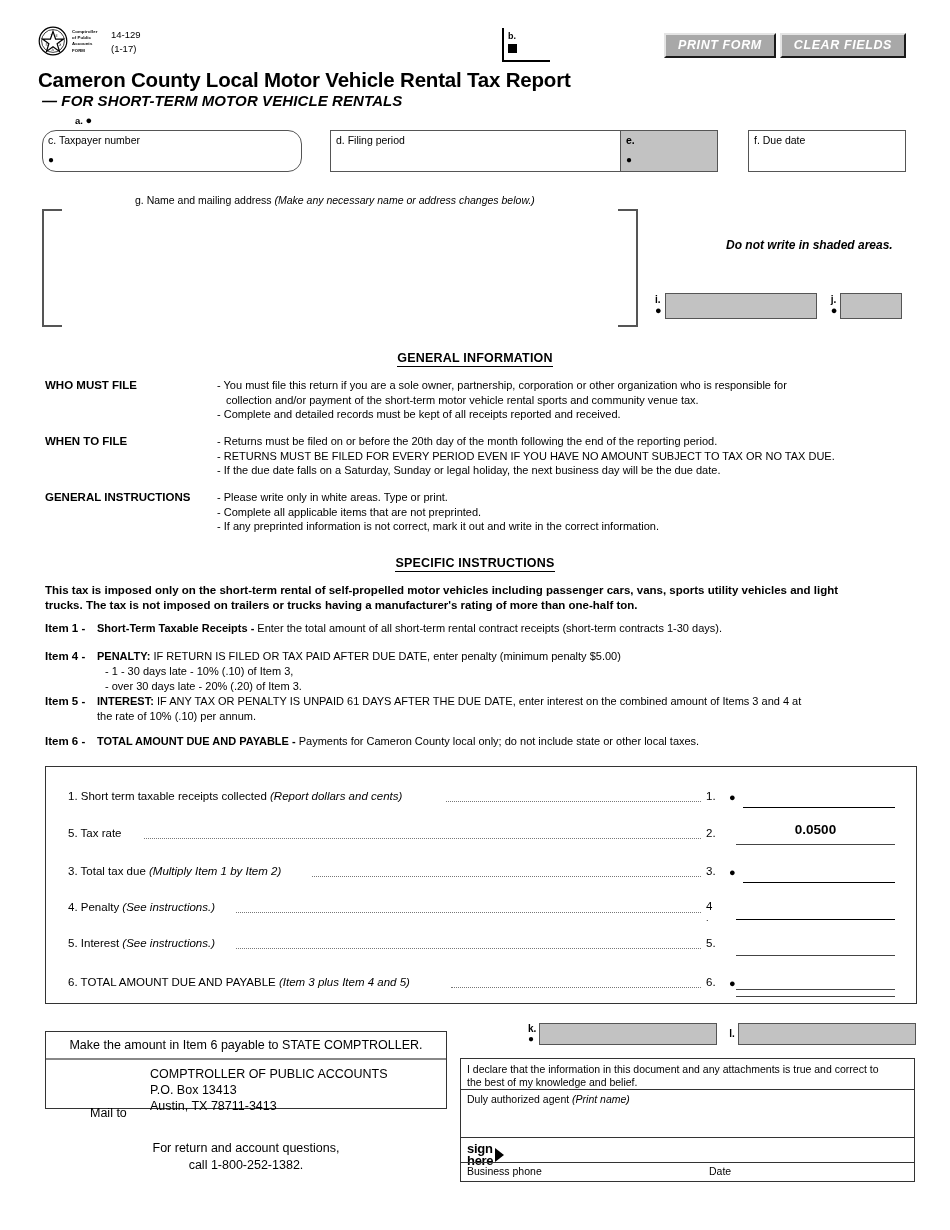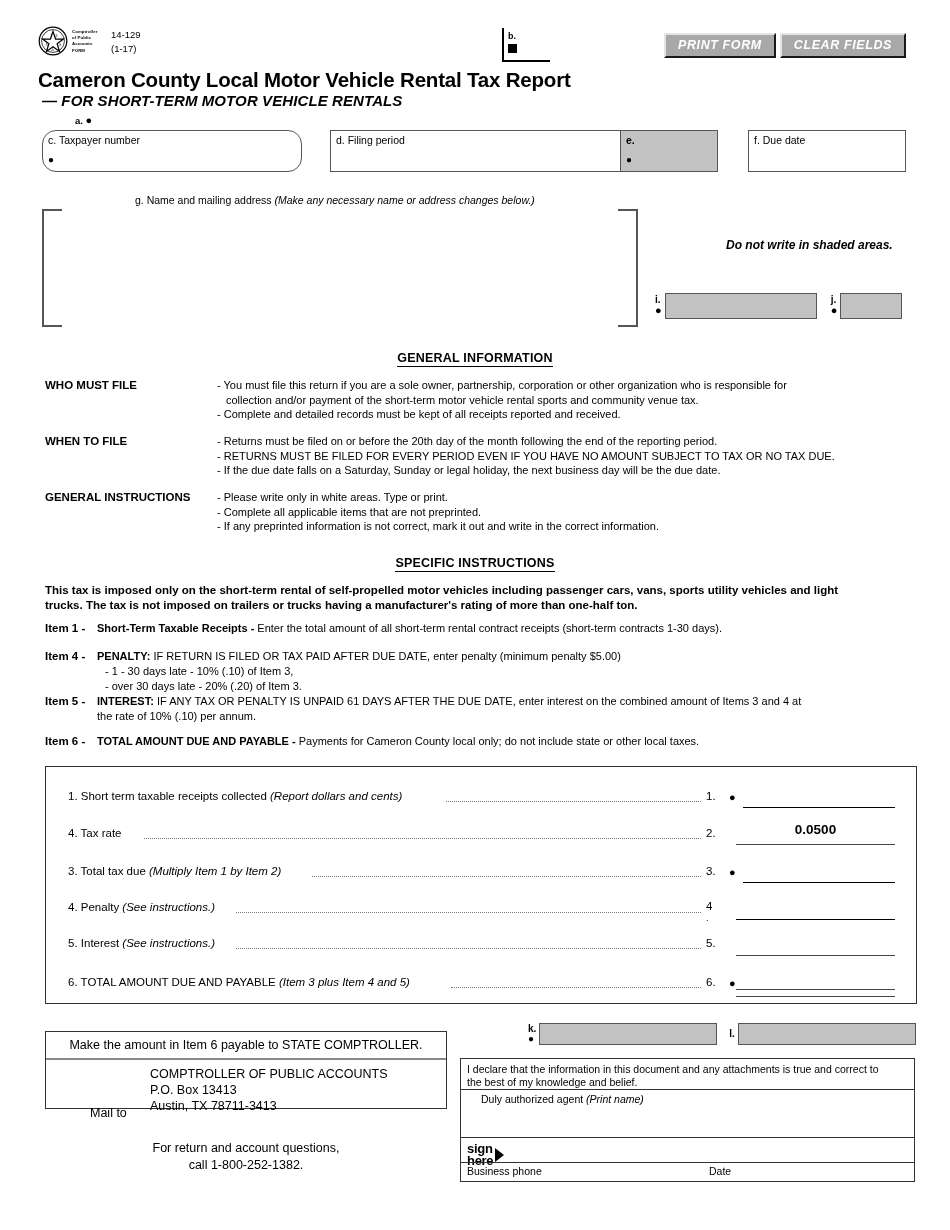--- a/index.html
+++ b/index.html
@@ -334,21 +334,21 @@
       </div>
       <div class="leader" style="left:400px; width:255px; top:34px;"></div>
       <div class="calc-no" style="left:660px; top:23px;">1.</div>
       <div class="calc-dot" style="left:683px; top:24px;">●</div>
       <div class="amt-rule" style="left:697px; width:152px; top:40px;"></div>
       <div class="amt-val" style="left:697px; width:152px; top:22px;"></div>
     </div>
 
     <div>
       <div class="calc-desc" style="top:60px;">
-        <span>4. Tax rate</span>
+        <span>5. Tax rate</span>
       </div>
       <div class="leader" style="left:98px; width:557px; top:71px;"></div>
       <div class="calc-no" style="left:660px; top:60px;">2.</div>
       <div class="amt-rule thick" style="left:690px; width:159px; top:77px;"></div>
       <div class="amt-val" style="left:690px; width:159px; top:55px;">0.0500</div>
     </div>
 
     <div>
       <div class="calc-desc" style="top:98px;">
         <span>3. Total tax due </span><i>(Multiply Item 1 by Item 2)</i>
@@ -423,21 +423,21 @@
     <div class="kl-box" id="kl-l"></div>
   </div>
 
   <div class="sign-box">
     <div class="sb-txt" style="left:6px; top:4px; width:440px;">
       <div>I declare that the information in this document and any attachments is true and correct to</div>
       <div>the best of my knowledge and belief.</div>
     </div>
     <div class="sb-div" style="top:30px;"></div>
 
-    <div class="sb-txt" style="left:20px; top:34px;">
+    <div class="sb-txt" style="left:6px; top:34px;">
       <span>Duly authorized agent </span><i>(Print name)</i>
     </div>
     <div class="sb-div" style="top:78px;"></div>
 
     <div class="signhere">
       <div class="w">
         <div>sign</div>
         <div>here</div>
       </div>
       <div class="arrow"></div>

